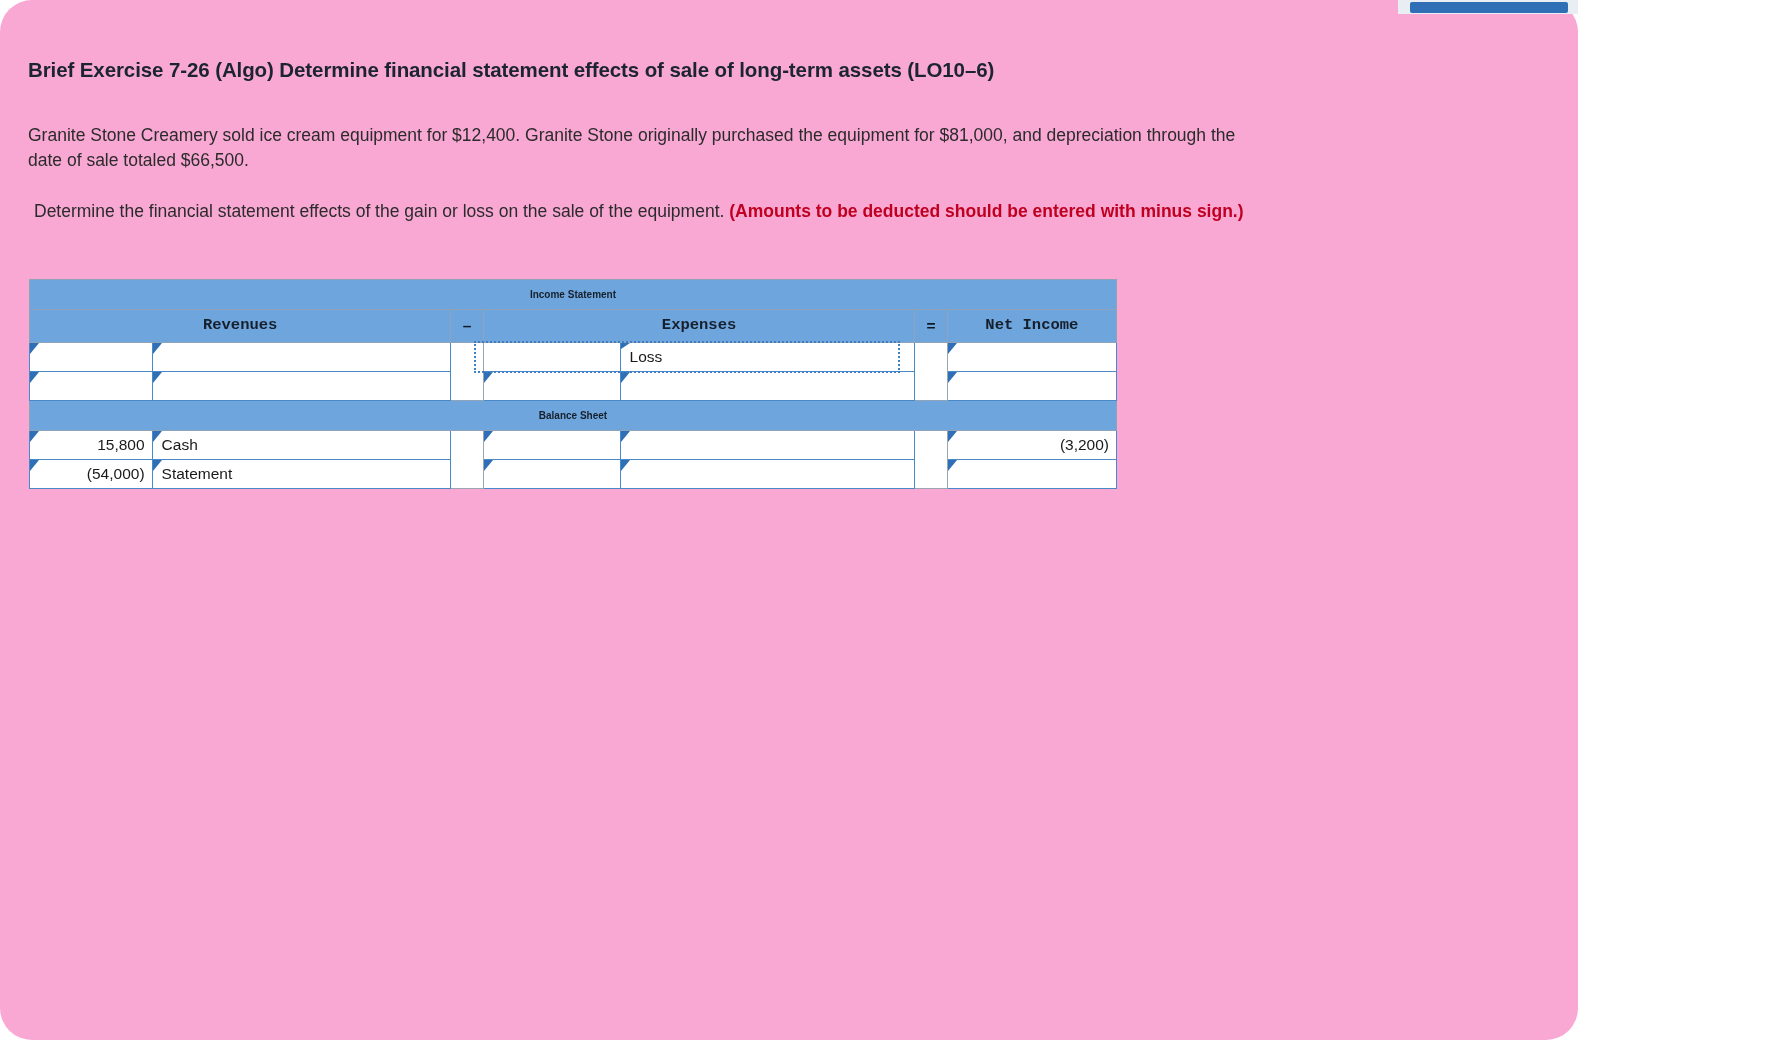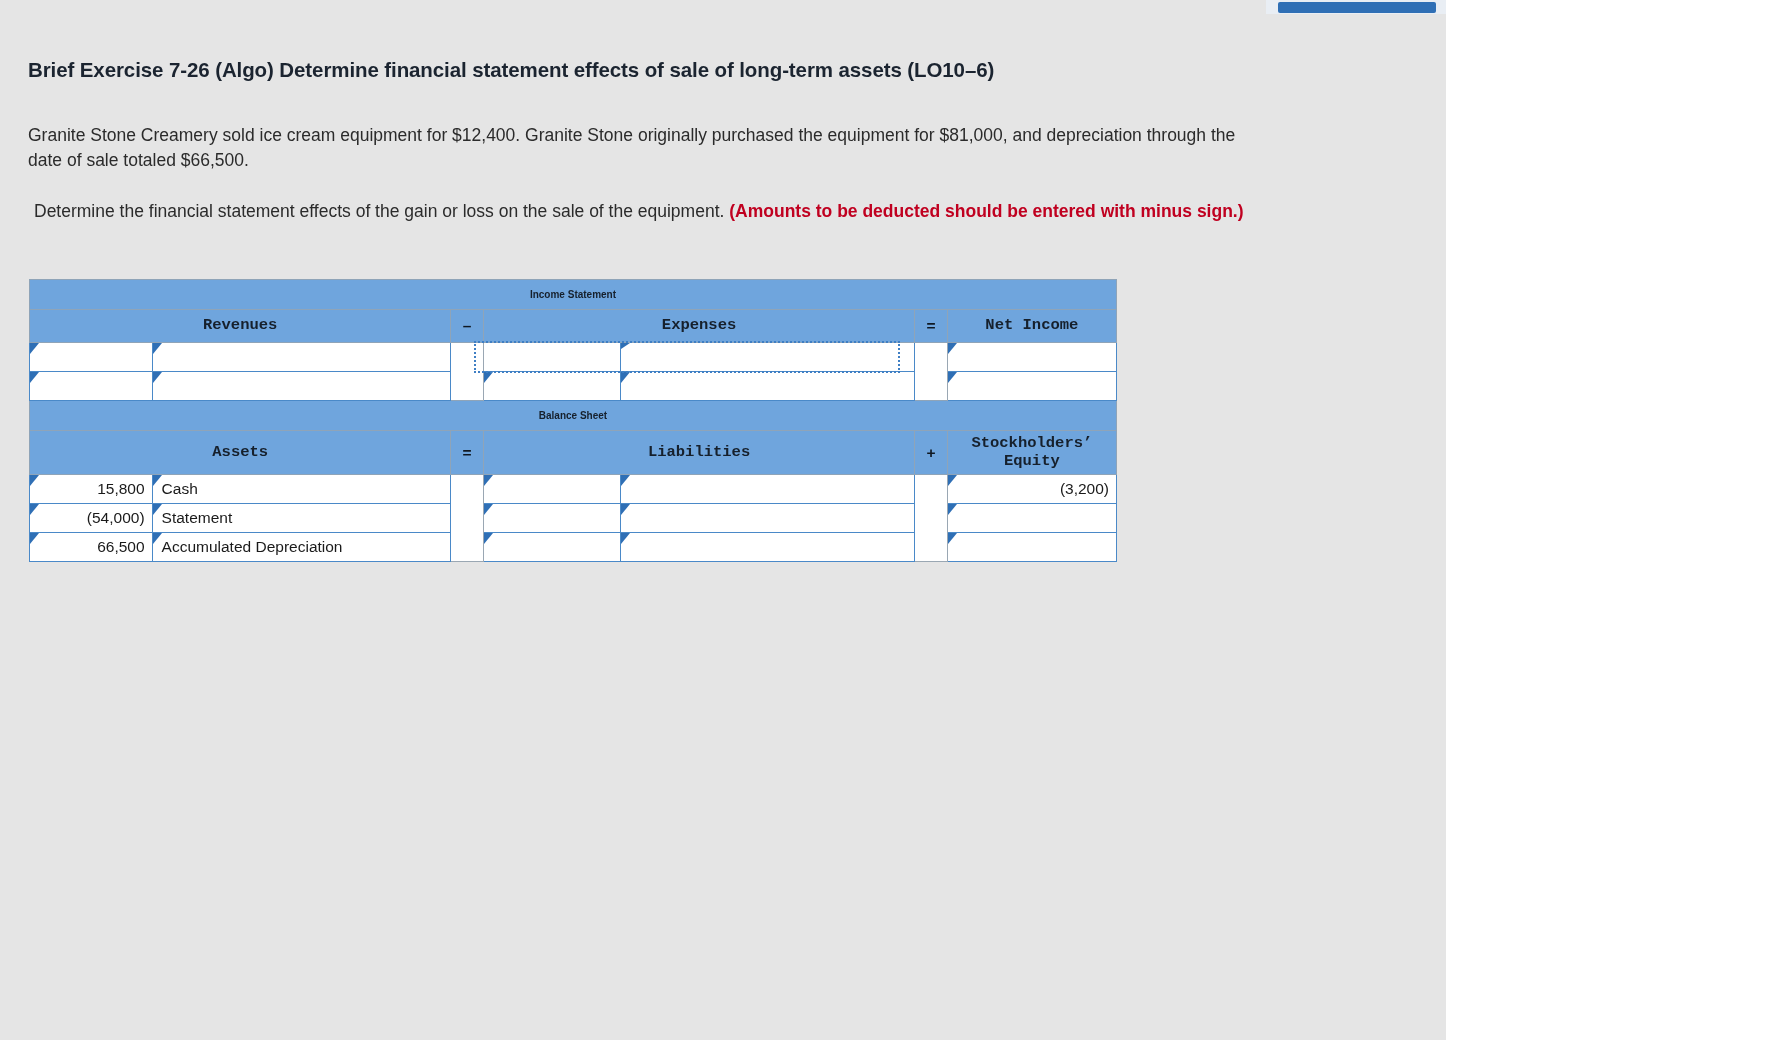--- a/index.html
+++ b/index.html
@@ -5,23 +5,24 @@
   * { box-sizing: border-box; }
   html, body {
     margin: 0; padding: 0;
     width: 1773px; height: 1040px;
     background: #ffffff;
     font-family: "Liberation Sans", sans-serif;
     overflow: hidden;
   }
   #page {
     position: relative;
-    width: 1446px;
+    width: 1578px;
     height: 1040px;
-    background: #e5e5e5;
+    background: #f9a8d4;
+    border-radius: 32px;
   }
 
   
   .topbar-frag {
     position: absolute;
     top: 0; right: 0;
     width: 180px; height: 14px;
     background: #e9eef4;
   }
   .topbar-frag .btn {
@@ -200,20 +201,21 @@
         <td class="incell lbl">
           <span class="marker"></span>
           <span class="txt"></span>
         </td>
         <td class="gap"></td>
         <td class="incell amt">
           <span class="txt"></span>
         </td>
         <td class="incell lbl">
           <span class="marker flag"></span>
+          <span class="txt">Loss</span>
         </td>
         <td class="gap"></td>
         <td class="incell amt">
           <span class="marker"></span>
           <span class="txt"></span>
         </td>
       </tr>
 
       <tr>
         <td class="incell amt">
@@ -237,27 +239,20 @@
         <td class="incell amt">
           <span class="marker"></span>
           <span class="txt"></span>
         </td>
       </tr>
 
       <tr>
         <td class="band" colspan="7">Balance Sheet</td>
       </tr>
 
-      <tr>
-        <td class="colhead" colspan="2" style="height:44px">Assets</td>
-        <td class="op">=</td>
-        <td class="colhead" colspan="2">Liabilities</td>
-        <td class="op">+</td>
-        <td class="colhead">Stockholders’ Equity</td>
-      </tr>
 
       <tr>
         <td class="incell amt">
           <span class="marker"></span>
           <span class="txt">15,800</span>
         </td>
         <td class="incell lbl">
           <span class="marker"></span>
           <span class="txt">Cash</span>
         </td>
@@ -295,43 +290,19 @@
           <span class="marker"></span>
           <span class="txt"></span>
         </td>
         <td class="gap"></td>
         <td class="incell amt">
           <span class="marker"></span>
           <span class="txt"></span>
         </td>
       </tr>
 
-      <tr>
-        <td class="incell amt">
-          <span class="marker"></span>
-          <span class="txt">66,500</span>
-        </td>
-        <td class="incell lbl">
-          <span class="marker"></span>
-          <span class="txt">Accumulated Depreciation</span>
-        </td>
-        <td class="gap"></td>
-        <td class="incell amt">
-          <span class="marker"></span>
-          <span class="txt"></span>
-        </td>
-        <td class="incell lbl">
-          <span class="marker"></span>
-          <span class="txt"></span>
-        </td>
-        <td class="gap"></td>
-        <td class="incell amt">
-          <span class="marker"></span>
-          <span class="txt"></span>
-        </td>
-      </tr>
 
     </tbody>
   </table>
 
   <div class="selection-box"></div>
 
 </div>
 
 </body></html>

